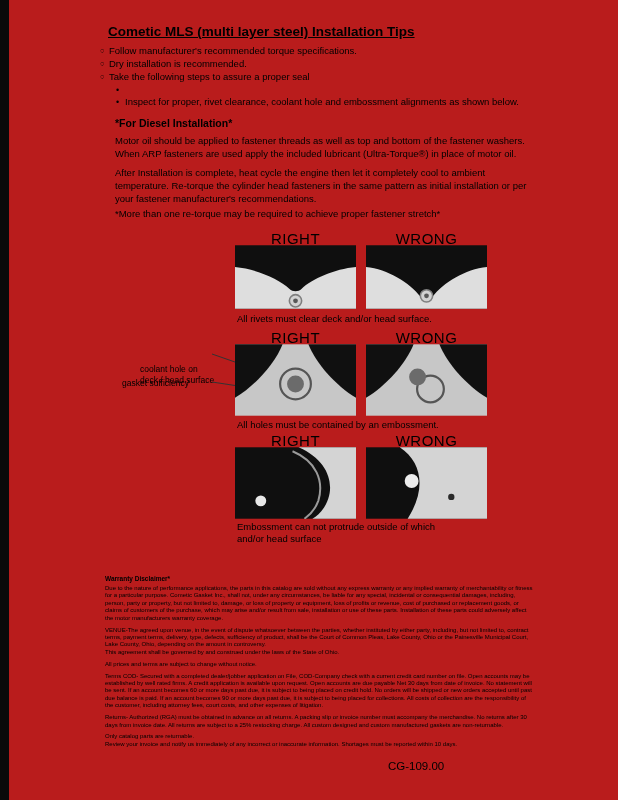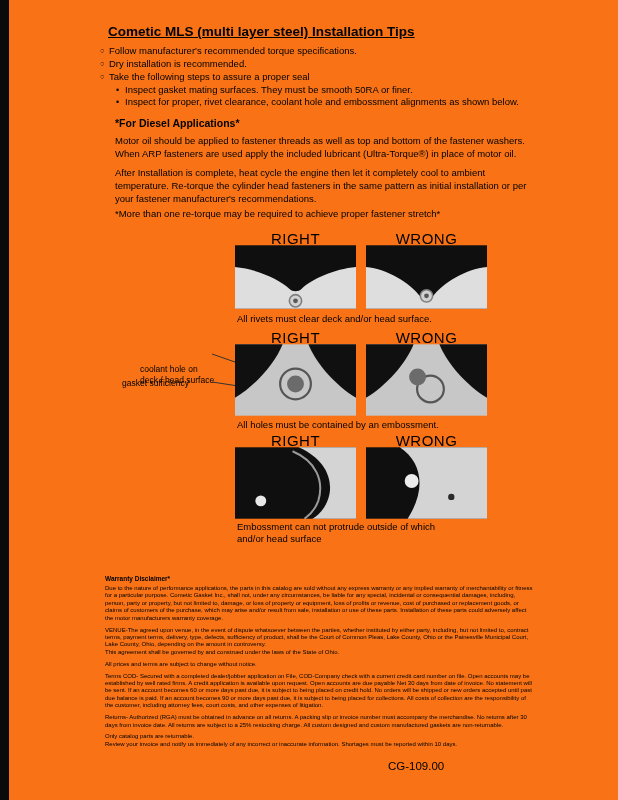--- a/index.html
+++ b/index.html
@@ -1,17 +1,17 @@
 <!DOCTYPE html>
 <html><head>
 <meta charset="utf-8">
 <style>
   html,body{margin:0;padding:0;background:#ffffff;}
   .page{
-    position:relative;width:618px;height:800px;background:#f97316;overflow:hidden;
+    position:relative;width:618px;height:800px;background:#b91c1c;overflow:hidden;
     font-family:"Liberation Sans","DejaVu Sans",sans-serif;color:#000;
   }
   .left-strip{position:absolute;left:0;top:0;width:9px;height:800px;background:#0a0a0a;}
   .title{
     position:absolute;left:108px;top:24px;font-size:13.5px;font-weight:bold;
     text-decoration:underline;white-space:nowrap;
   }
   .bullets{position:absolute;left:100px;top:45px;width:440px;font-size:9.5px;line-height:12px;}
   .b-row{display:flex;}
   .b-row.sub{padding-left:16px;}
@@ -51,29 +51,28 @@
     <div class="b-row">
       <span class="marker o"></span>
       <span>Dry installation is recommended.</span>
     </div>
     <div class="b-row">
       <span class="marker o"></span>
       <span>Take the following steps to assure a proper seal</span>
     </div>
     <div class="b-row sub">
       <span class="marker f"></span>
-      <span>Inspect gasket mating surfaces.  They must be smooth 50RA or finer.</span>
     </div>
     <div class="b-row sub">
       <span class="marker f"></span>
       <span>Inspect for proper, rivet clearance, coolant hole and embossment alignments as shown below.</span>
     </div>
   </div>
 
-  <div class="diesel-heading">*For Diesel Applications*</div>
+  <div class="diesel-heading">*For Diesel Installation*</div>
   <div class="para p2">After Installation is complete, heat cycle the engine then let it completely cool to ambient temperature. Re-torque the cylinder head fasteners in the same pattern as initial installation or per your fastener manufacturer's recommendations.</div>
   <div class="para p1">Motor oil should be applied to fastener threads as well as top and bottom of the fastener washers. When ARP fasteners are used apply the included lubricant (Ultra-Torque®) in place of motor oil.</div>
   <div class="note">*More than one re-torque may be required to achieve proper fastener stretch*</div>
 
   <div class="col-label" style="left:235px;top:230px;">RIGHT</div>
   <div class="col-label" style="left:366px;top:230px;">WRONG</div>
 
   <div class="diagram" style="left:235px;top:245px;">
     <svg viewBox="0 0 122 64" width="121" height="64">
       <rect width="122" height="64" fill="#0f0f0f"></rect>

